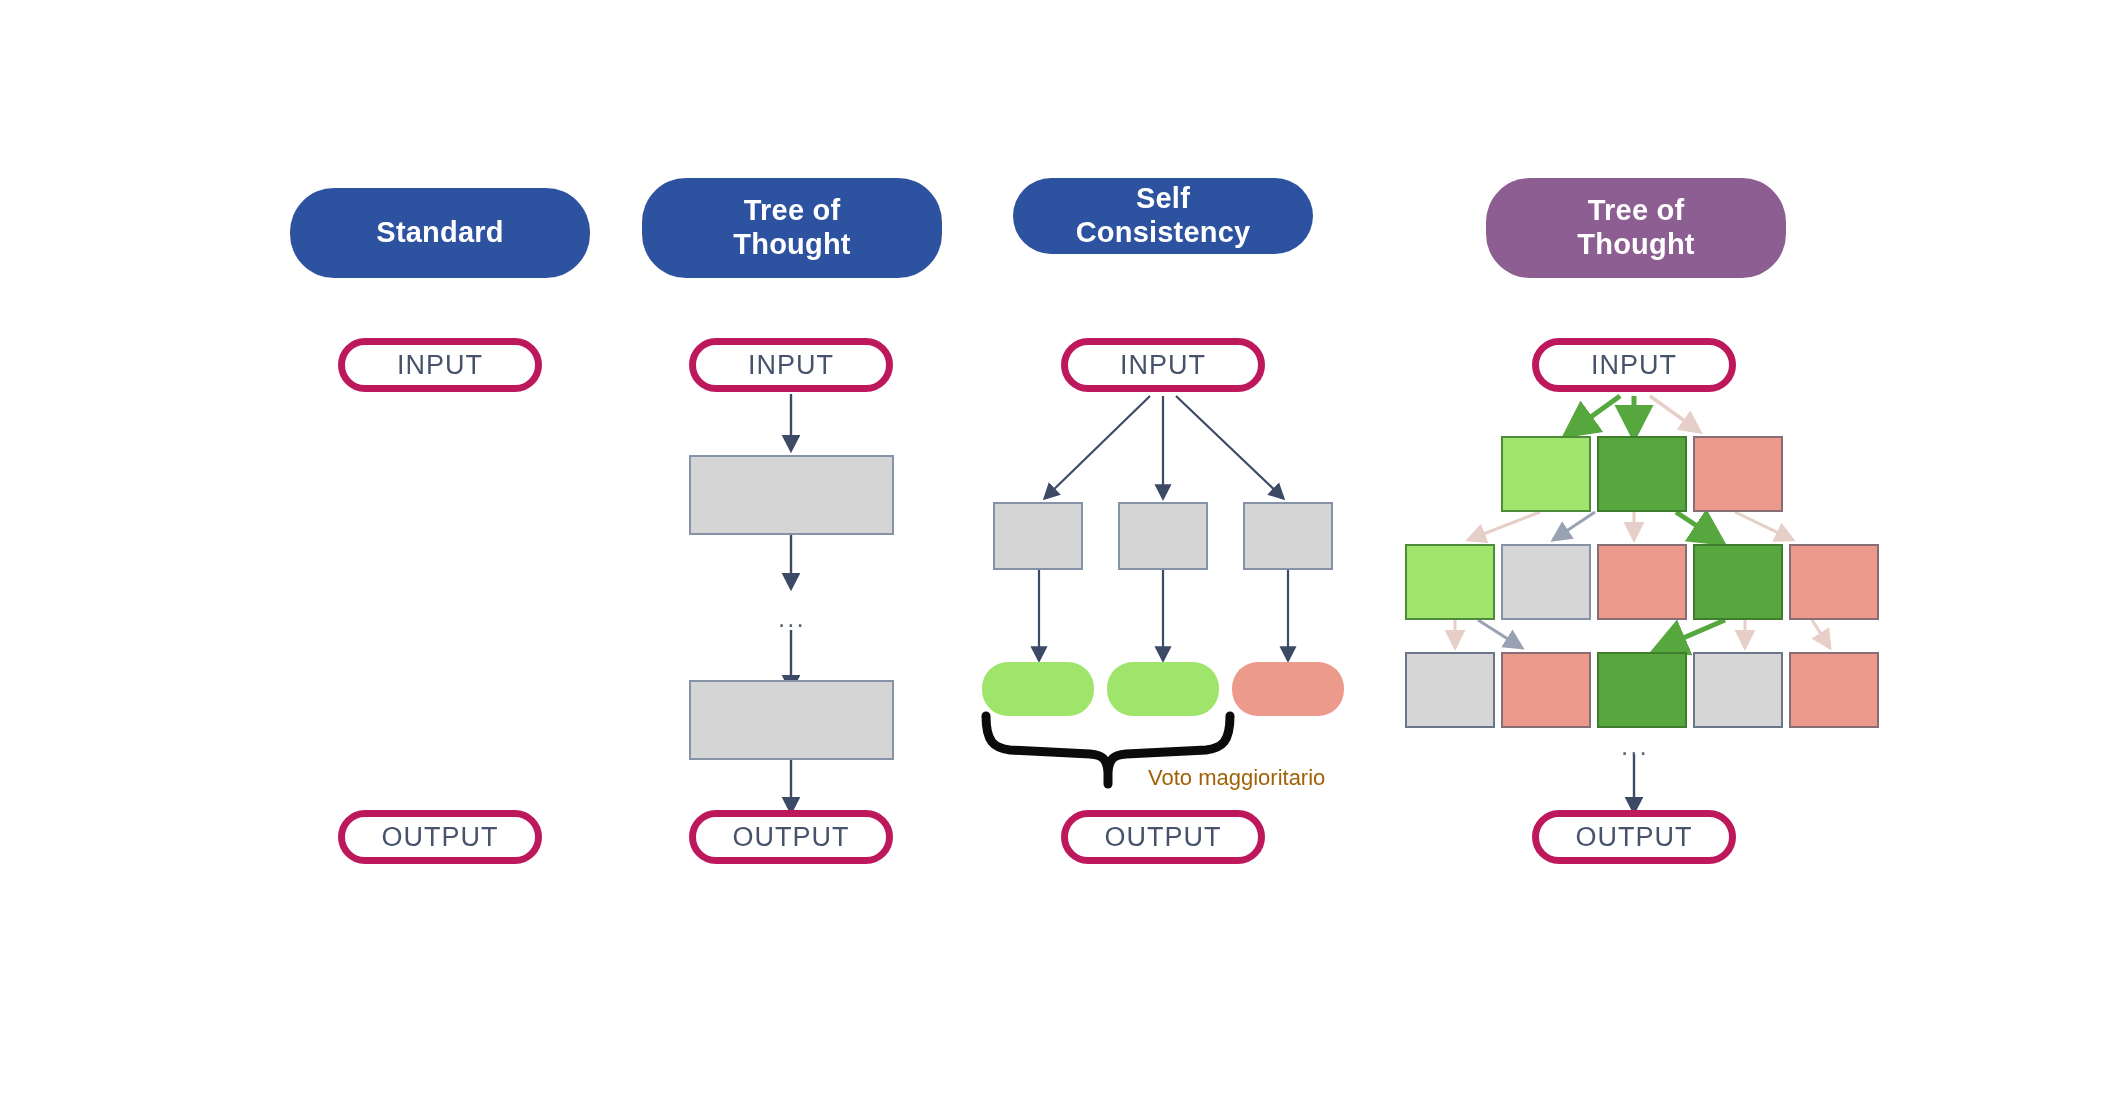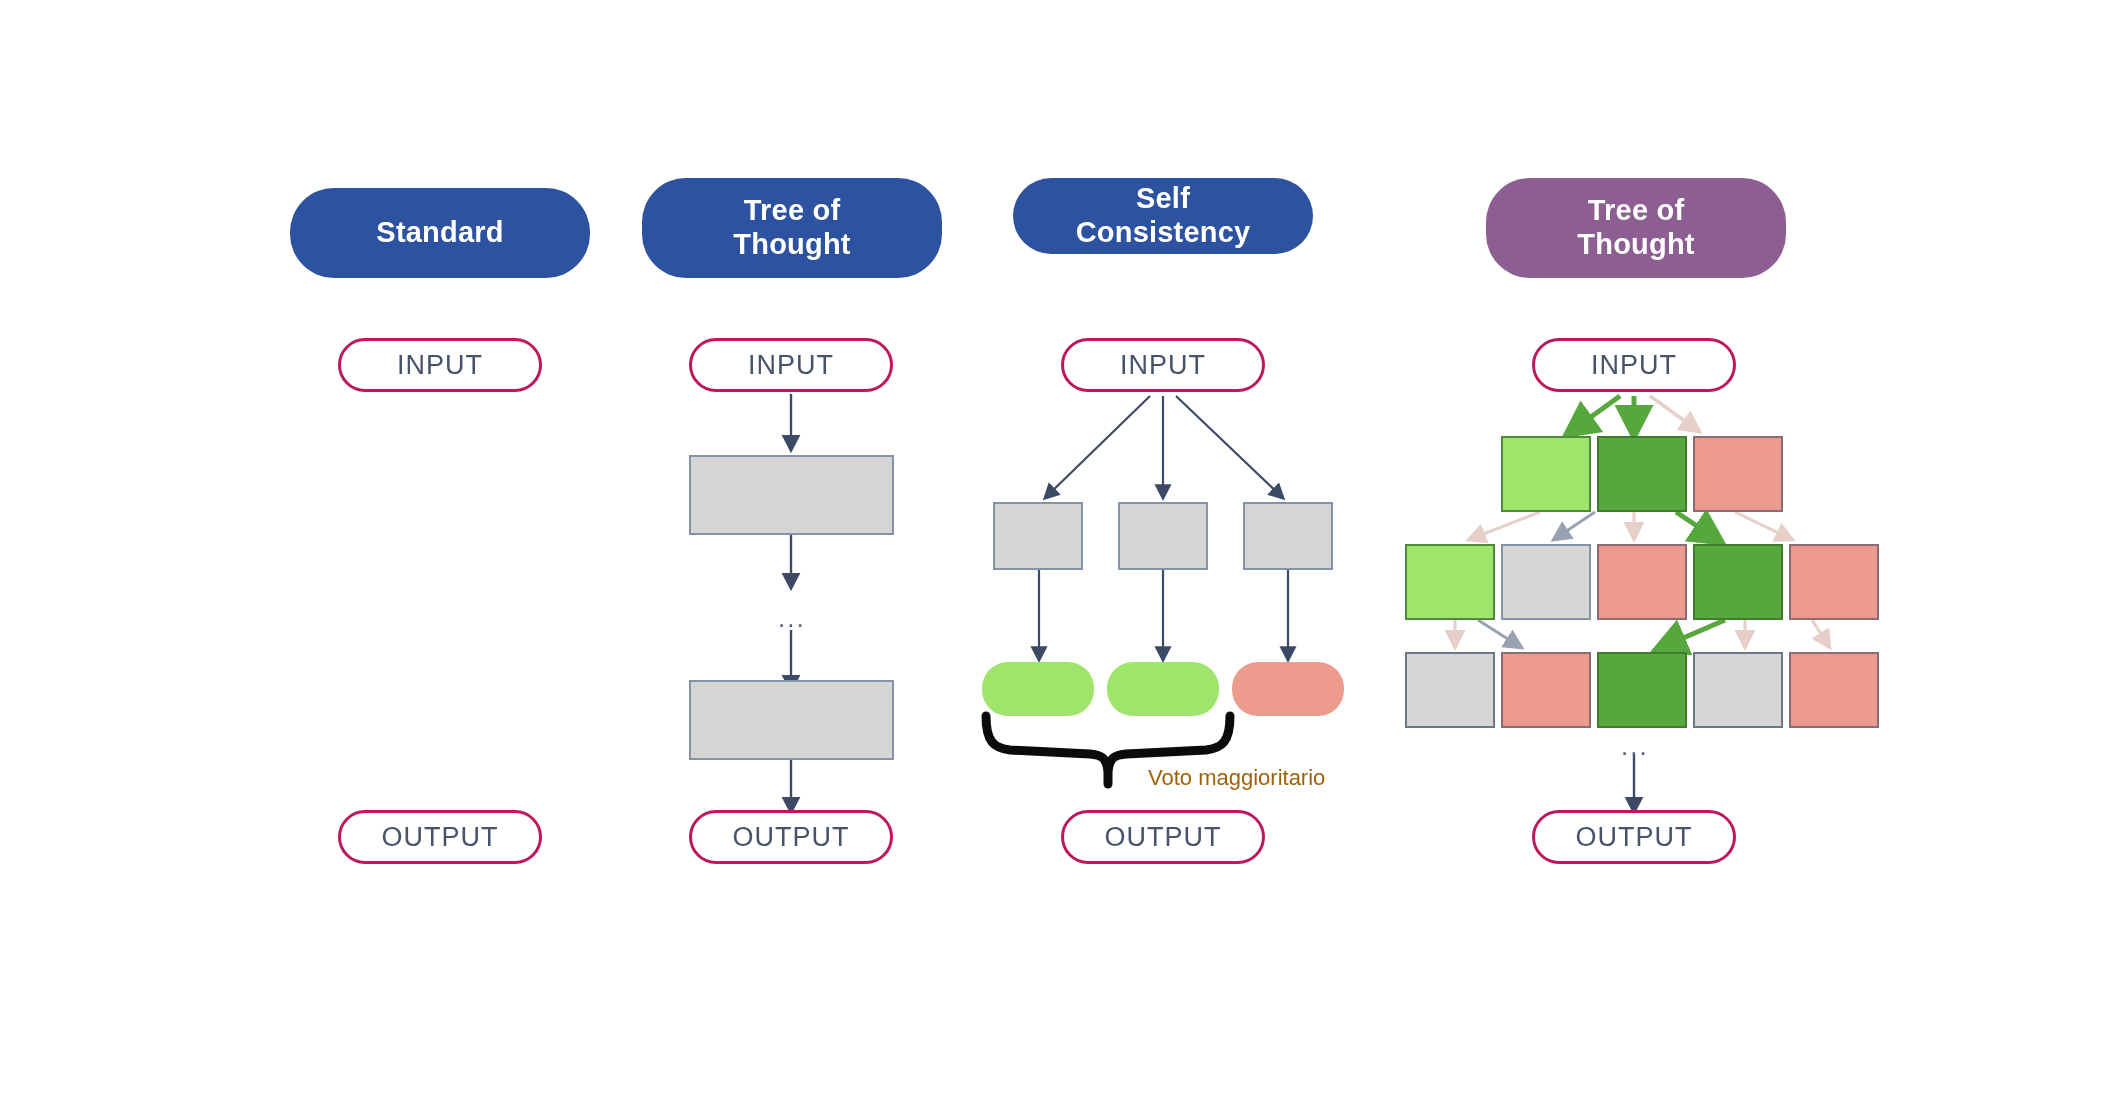--- a/index.html
+++ b/index.html
@@ -32,21 +32,21 @@
     letter-spacing: .2px;
     padding: 0 18px;
   }
 
   
   .io {
     position: absolute;
     display: flex;
     align-items: center;
     justify-content: center;
-    border: 3px solid #be185d;
+    border: 7px solid #be185d;
     border-radius: 28px;
     background: #ffffff;
     color: #46536b;
     font-size: 27px;
     letter-spacing: 1px;
   }
 
   
   .gbox {
     position: absolute;

